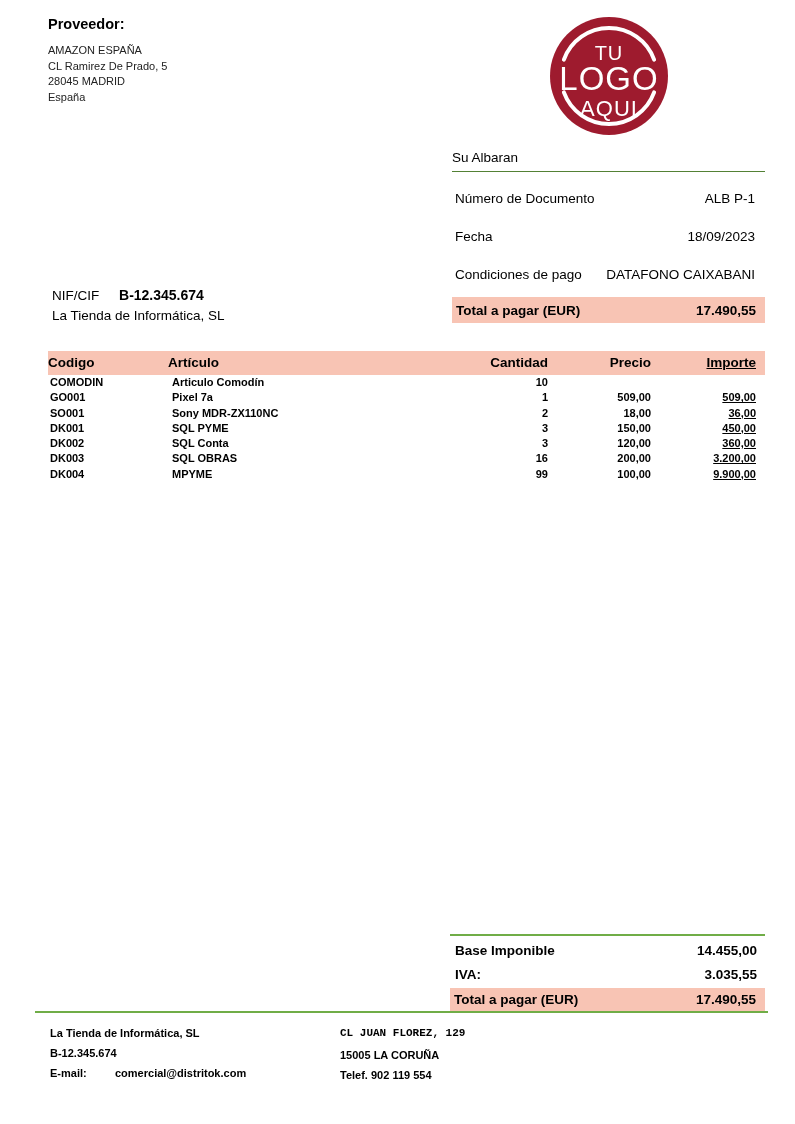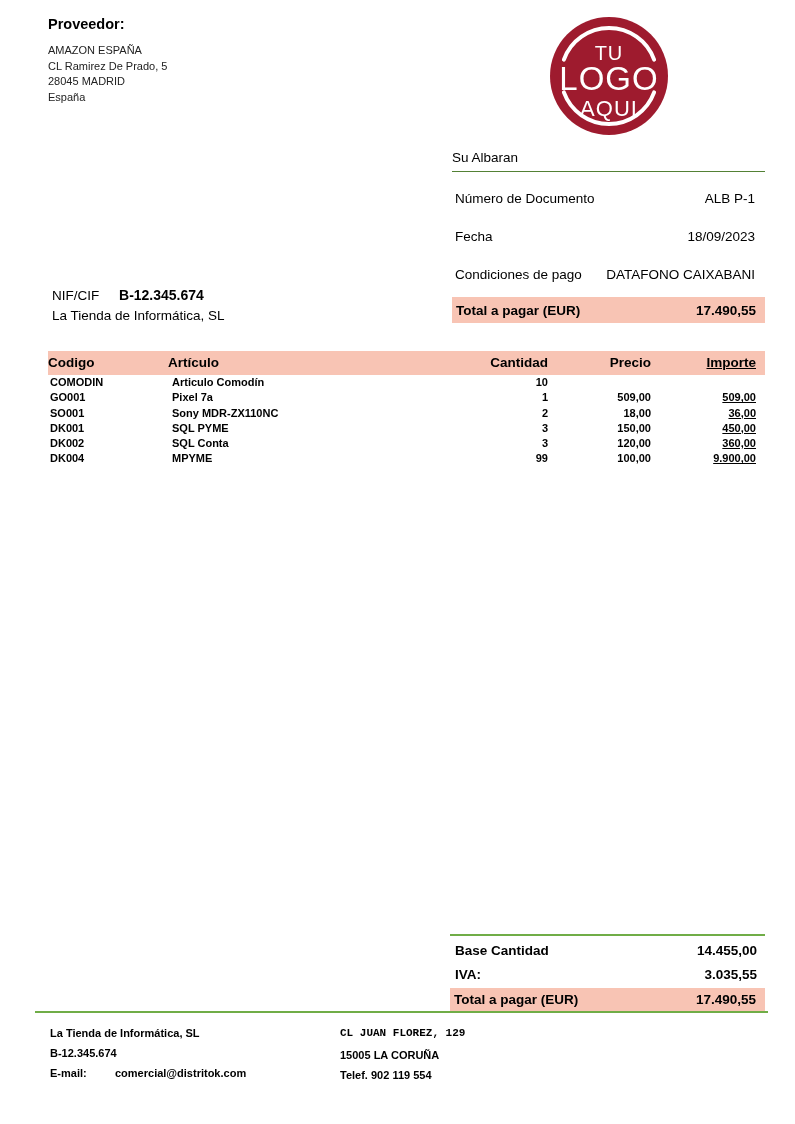--- a/index.html
+++ b/index.html
@@ -170,31 +170,38 @@
       <div class="tc5">450,00</div>
     </div>
     <div class="trow">
       <div class="tc1">DK002</div>
       <div class="tc2">SQL Conta</div>
       <div class="tc3">3</div>
       <div class="tc4">120,00</div>
       <div class="tc5">360,00</div>
     </div>
     <div class="trow">
+      <div class="tc1">DK003</div>
+      <div class="tc2">SQL OBRAS</div>
+      <div class="tc3">16</div>
+      <div class="tc4">200,00</div>
+      <div class="tc5">3.200,00</div>
+    </div>
+    <div class="trow">
       <div class="tc1">DK004</div>
       <div class="tc2">MPYME</div>
       <div class="tc3">99</div>
       <div class="tc4">100,00</div>
       <div class="tc5">9.900,00</div>
     </div>
   </div>
 
   <div class="totals-topline"></div>
   <div class="tot-row tot-row-1">
-    <span>Base Cantidad</span>
+    <span>Base Imponible</span>
     <span>14.455,00</span>
   </div>
   <div class="tot-row tot-row-2">
     <span>IVA:</span>
     <span>3.035,55</span>
   </div>
   <div class="hl-row hl-row-bottom">
     <span>Total a pagar (EUR)</span>
     <span>17.490,55</span>
   </div>

